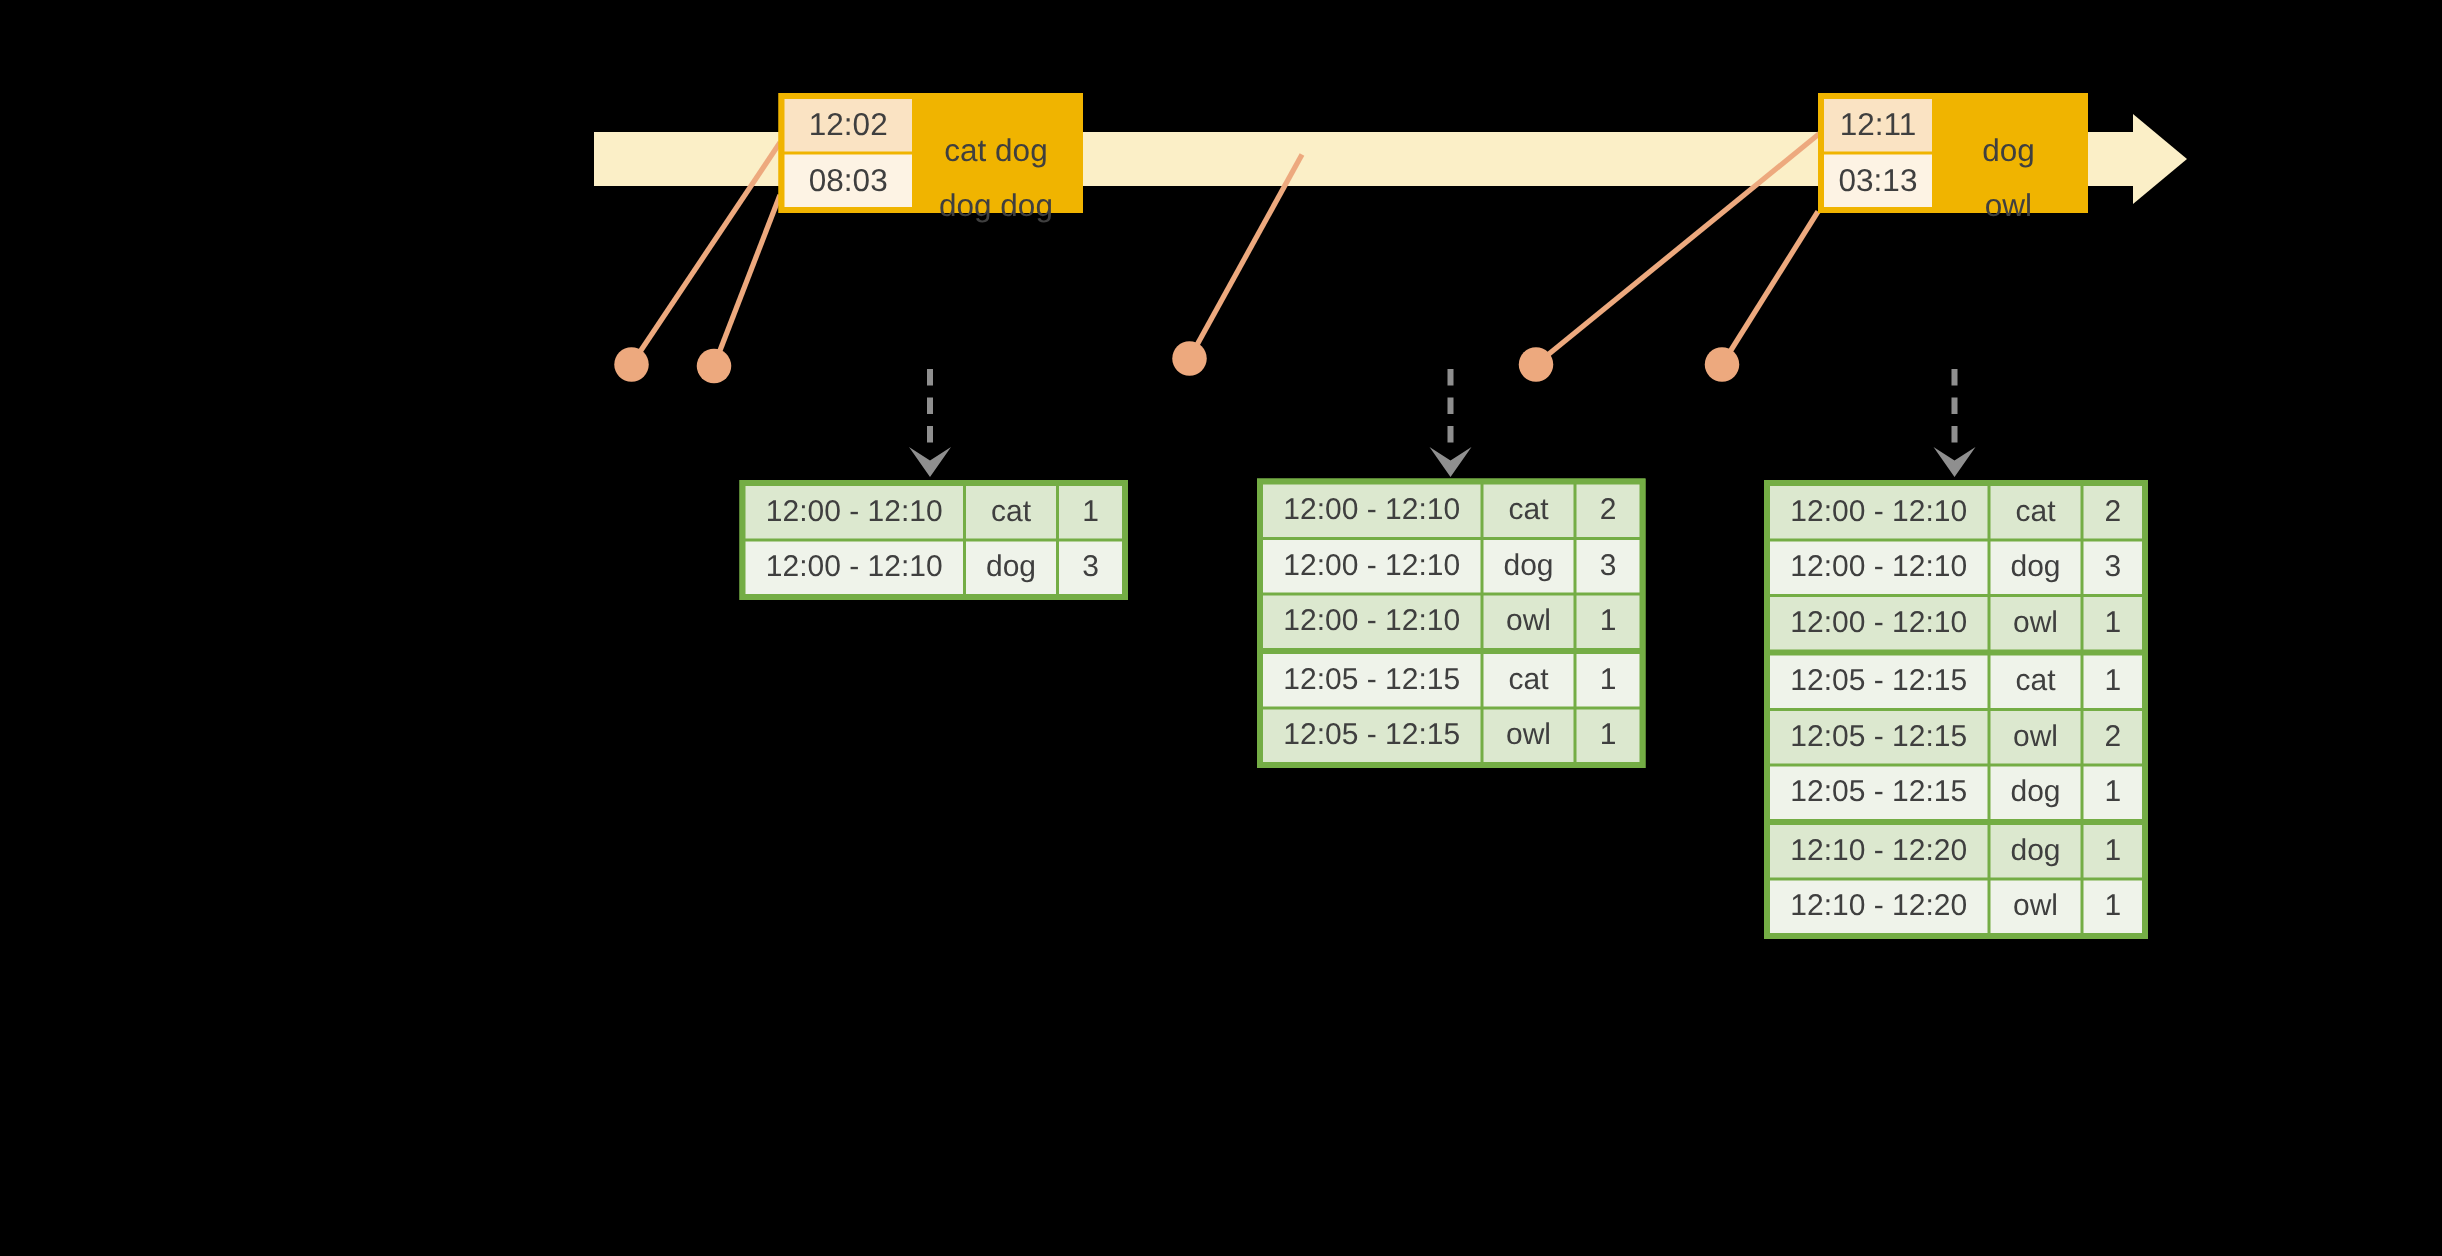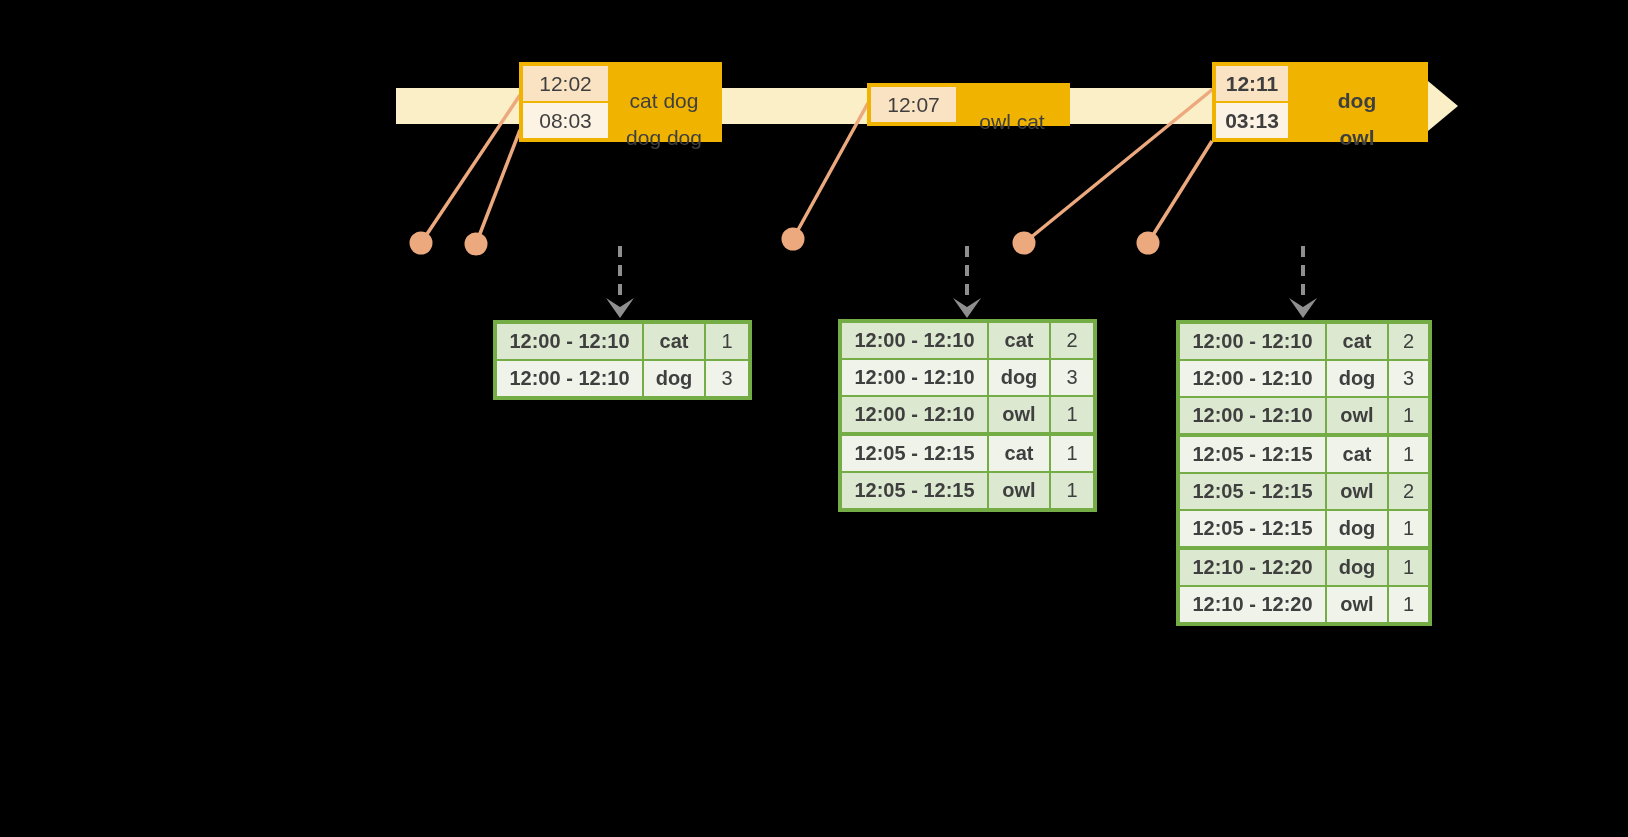--- a/index.html
+++ b/index.html
@@ -14,29 +14,29 @@
            display:flex;flex-direction:column;gap:2px;box-sizing:border-box;}
   .e-row{display:flex;gap:2px;height:35px;}
   .e-row .cell{display:flex;align-items:center;justify-content:center;font-size:21px;}
   .e-row .time{width:85px;background:inherit;}
   .e-row .words{flex:1;margin-top:35px;}
   .e-row.dark .cell{background:var(--peach-dark);}
   .e-row.light .cell{background:var(--peach-light);}
   .e-table.t3 .time{width:72px;}
   #etable0{left:519px;top:62px;width:203px;}
   #etable1{left:867px;top:83px;width:203px;}
-  #etable2{left:1212px;top:62px;width:216px;font-weight:bold;}
+  #etable2{left:1212px;top:62px;width:180px;}
   
   .g-table{position:absolute;z-index:3;background:var(--green);border:4px solid var(--green);
            display:flex;flex-direction:column;gap:2px;box-sizing:border-box;}
   .g-row{display:flex;gap:2px;height:35px;flex:none;}
   .g-row.group-start{margin-top:2px;}
   .g-row .cell{display:flex;align-items:center;justify-content:center;font-size:20px;}
-  .g-row .win{width:145px;font-weight:bold;}
-  .g-row .word{width:60px;font-weight:bold;}
+  .g-row .win{width:145px;}
+  .g-row .word{width:60px;}
   .g-row .count{flex:1;}
   .g-row.tint .cell{background:var(--green-row);}
   .g-row.plain .cell{background:var(--green-row-light);}
   #gtable0{left:493px;top:320px;width:259px;}
   #gtable1{left:838px;top:319px;width:259px;}
   #gtable2{left:1176px;top:320px;width:256px;}
 </style>
 </head>
 <body>
 
@@ -77,26 +77,20 @@
   </svg>
 
   <div id="etable0" class="e-table t1">
       <div class="e-row dark">
         <div class="cell time">12:02</div>
         <div class="cell words">cat dog</div>
       </div>
       <div class="e-row light">
         <div class="cell time">08:03</div>
         <div class="cell words">dog dog</div>
-      </div>
-    </div>
-  <div id="etable1" class="e-table t2">
-      <div class="e-row dark">
-        <div class="cell time">12:07</div>
-        <div class="cell words">owl cat</div>
       </div>
     </div>
   <div id="etable2" class="e-table t3">
       <div class="e-row dark">
         <div class="cell time">12:11</div>
         <div class="cell words">dog</div>
       </div>
       <div class="e-row light">
         <div class="cell time">03:13</div>
         <div class="cell words">owl</div>

